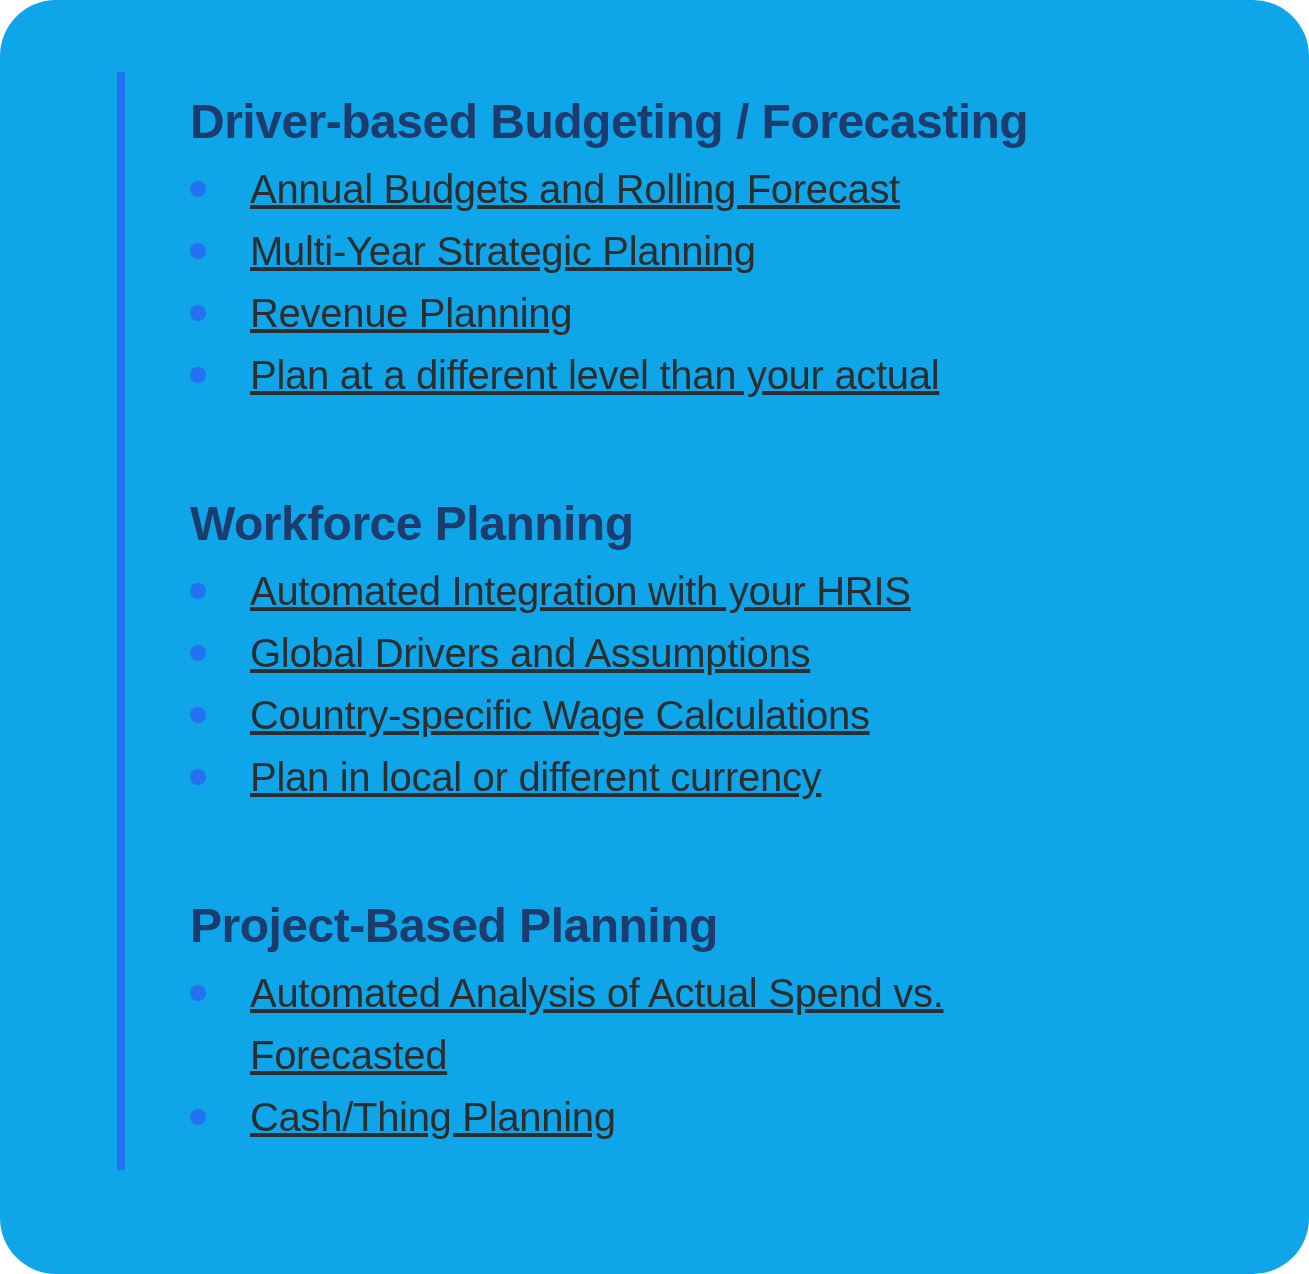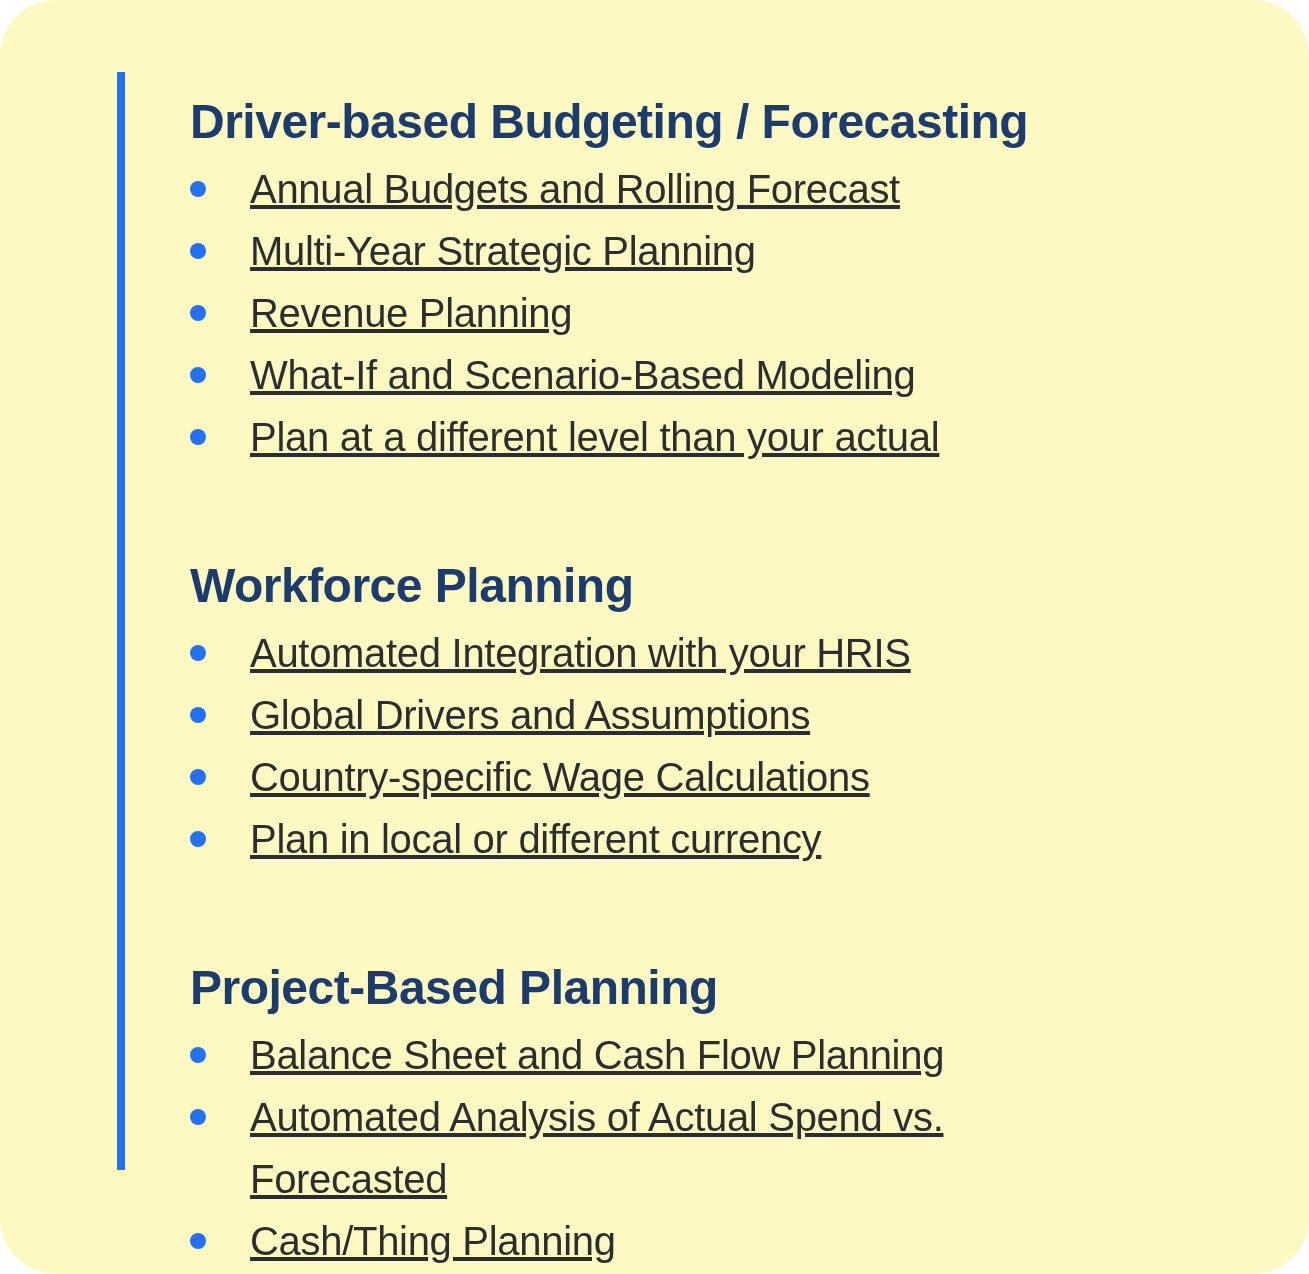--- a/index.html
+++ b/index.html
@@ -5,21 +5,21 @@
   html, body {
     margin: 0;
     padding: 0;
     background: #ffffff;
     font-family: "Liberation Sans", sans-serif;
   }
   .card {
     position: relative;
     width: 1309px;
     height: 1274px;
-    background: #fef9c3;
+    background: #0ea5e9;
     border-radius: 56px;
     overflow: hidden;
     box-sizing: border-box;
     padding-left: 14px;
   }
   .accent-line {
     position: absolute;
     left: 117px;
     top: 72px;
     width: 8px;
@@ -74,38 +74,36 @@
 <div class="card">
   <div class="accent-line"></div>
   <div class="content">
 
     <section class="group">
       <h2 class="heading">Driver-based Budgeting / Forecasting</h2>
       <ul class="bullets">
         <li><span class="dot"></span><span>Annual Budgets and Rolling Forecast</span></li>
         <li><span class="dot"></span><span>Multi-Year Strategic Planning</span></li>
         <li><span class="dot"></span><span>Revenue Planning</span></li>
-        <li><span class="dot"></span><span>What-If and Scenario-Based Modeling</span></li>
         <li><span class="dot"></span><span>Plan at a different level than your actual</span></li>
       </ul>
     </section>
 
     <section class="group">
       <h2 class="heading">Workforce Planning</h2>
       <ul class="bullets">
         <li><span class="dot"></span><span>Automated Integration with your HRIS</span></li>
         <li><span class="dot"></span><span>Global Drivers and Assumptions</span></li>
         <li><span class="dot"></span><span>Country-specific Wage Calculations</span></li>
         <li><span class="dot"></span><span>Plan in local or different currency</span></li>
       </ul>
     </section>
 
     <section class="group">
       <h2 class="heading">Project-Based Planning</h2>
       <ul class="bullets">
-        <li><span class="dot"></span><span>Balance Sheet and Cash Flow Planning</span></li>
         <li><span class="dot"></span><span>Automated Analysis of Actual Spend vs. Forecasted</span></li>
         <li><span class="dot"></span><span>Cash/Thing Planning</span></li>
       </ul>
     </section>
 
   </div>
 </div>
 
 </body></html>

